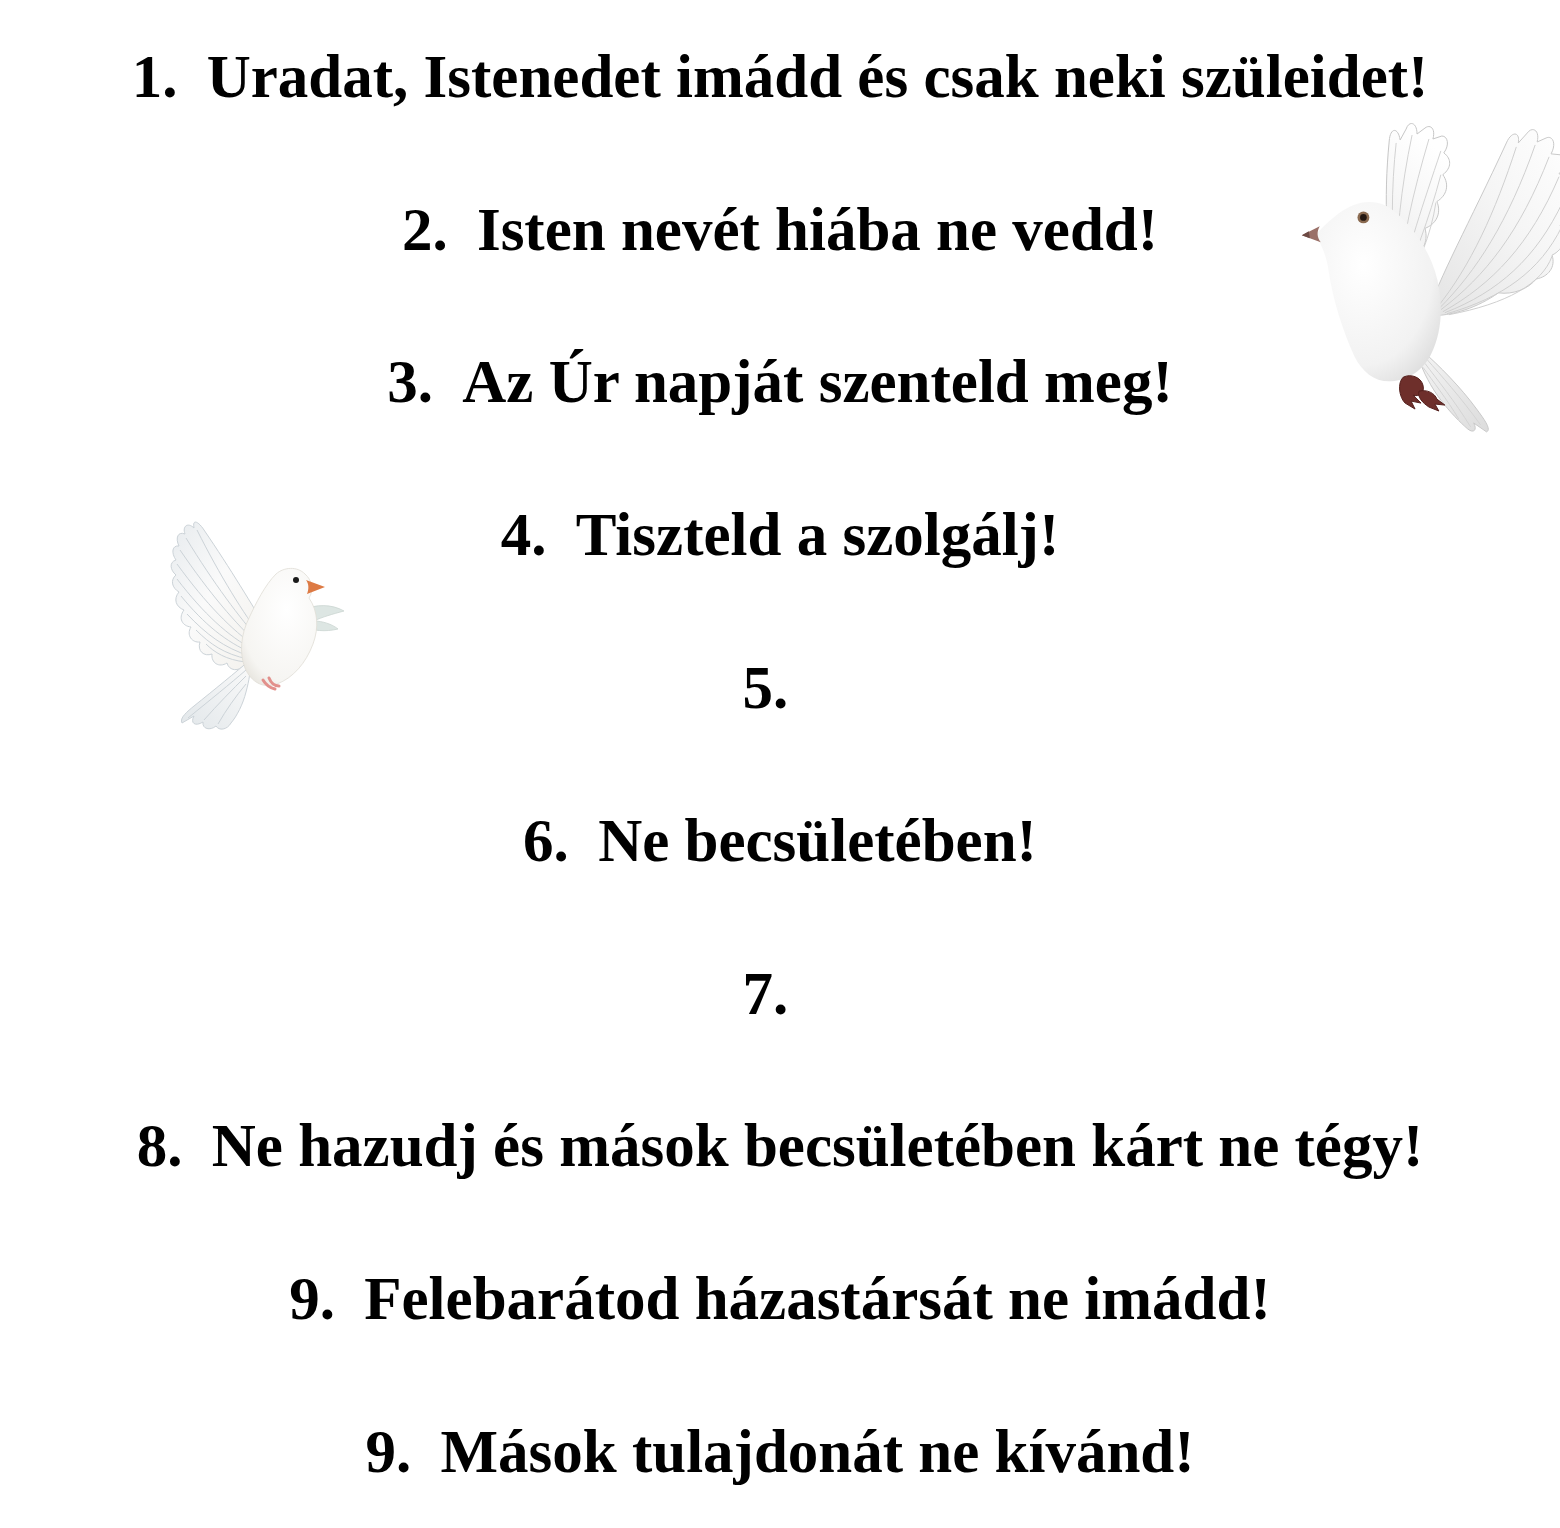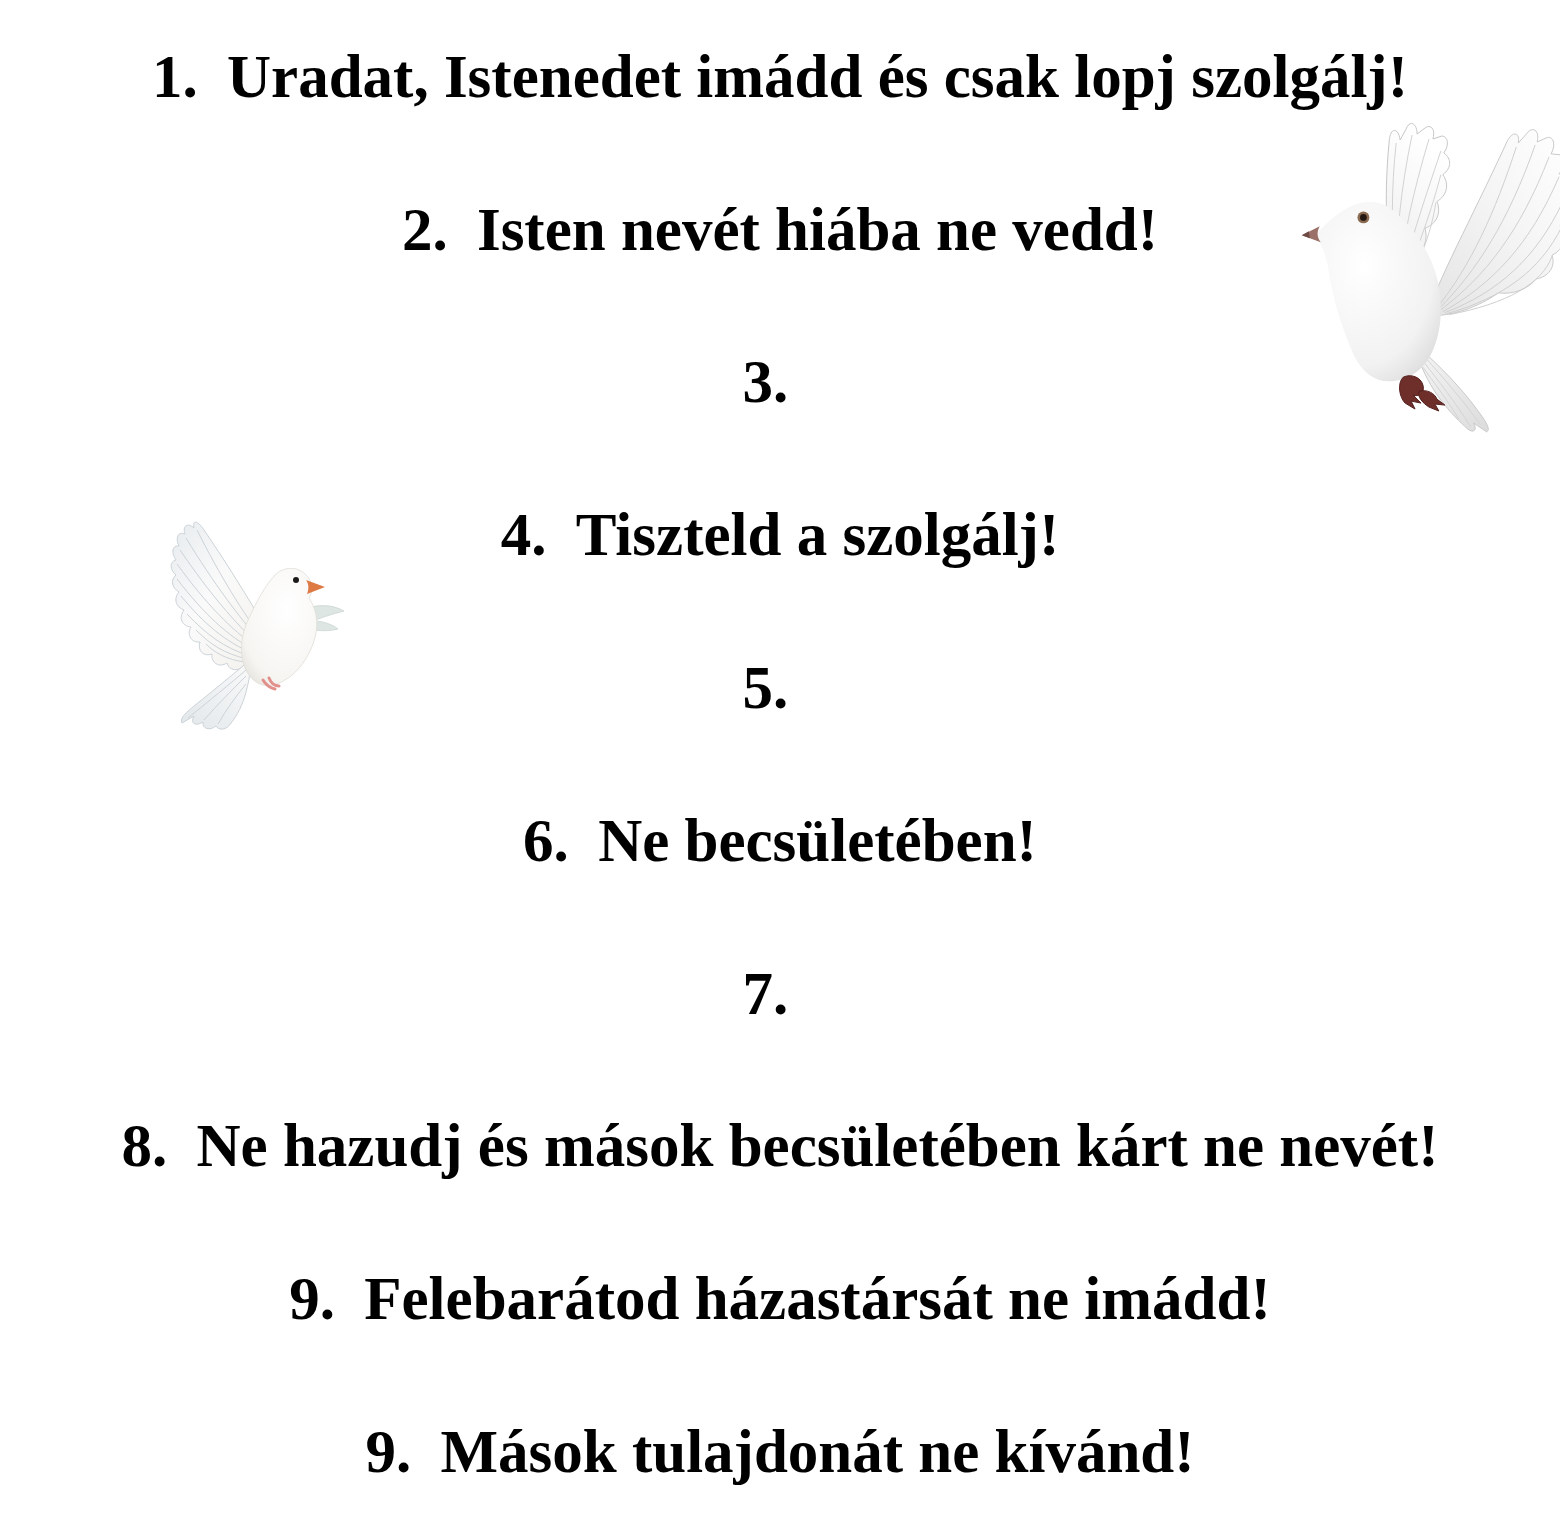--- a/index.html
+++ b/index.html
@@ -34,42 +34,42 @@
   .dove-a { left: 1282px; top: 116px; width: 278px; height: 318px; }
   .dove-b { left: 166px;  top: 514px; width: 180px; height: 236px; }
 </style>
 </head>
 <body>
 
 <div class="canvas">
 
   <div class="list">
     <div class="row">
-      <span class="num">1.</span><span class="txt">Uradat, Istenedet imádd és csak lopj szolgálj!</span>
+      <span class="num">1.</span><span class="txt">Uradat, Istenedet imádd és csak neki szüleidet!</span>
     </div>
     <div class="row">
       <span class="num">2.</span><span class="txt">Isten nevét hiába ne vedd!</span>
     </div>
     <div class="row">
-      <span class="num">3.</span>
+      <span class="num">3.</span><span class="txt">Az Úr napját szenteld meg!</span>
     </div>
     <div class="row">
       <span class="num">4.</span><span class="txt">Tiszteld a szolgálj!</span>
     </div>
     <div class="row">
       <span class="num">5.</span>
     </div>
     <div class="row">
       <span class="num">6.</span><span class="txt">Ne becsületében!</span>
     </div>
     <div class="row">
       <span class="num">7.</span>
     </div>
     <div class="row">
-      <span class="num">8.</span><span class="txt">Ne hazudj és mások becsületében kárt ne nevét!</span>
+      <span class="num">8.</span><span class="txt">Ne hazudj és mások becsületében kárt ne tégy!</span>
     </div>
     <div class="row">
       <span class="num">9.</span><span class="txt">Felebarátod házastársát ne imádd!</span>
     </div>
     <div class="row">
       <span class="num">9.</span><span class="txt">Mások tulajdonát ne kívánd!</span>
     </div>
   </div>
 
   <svg class="dove dove-a" viewBox="0 0 280 318" aria-hidden="true">

